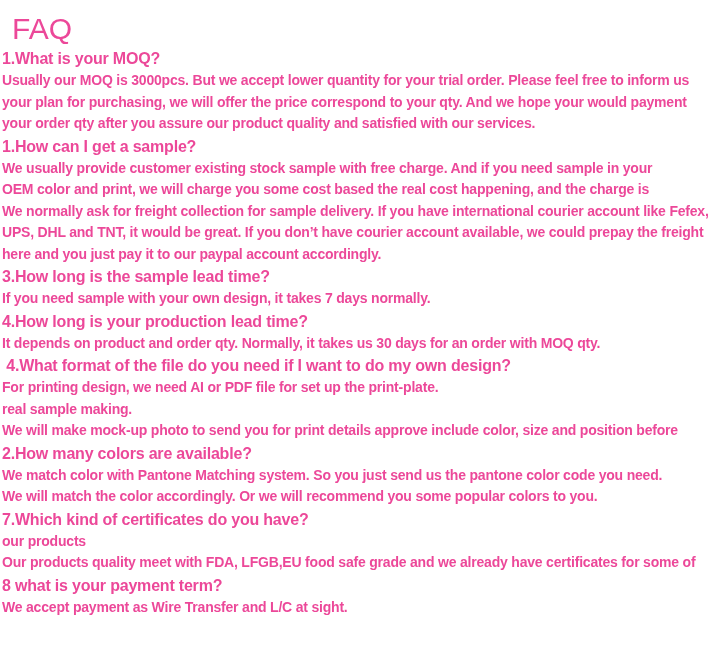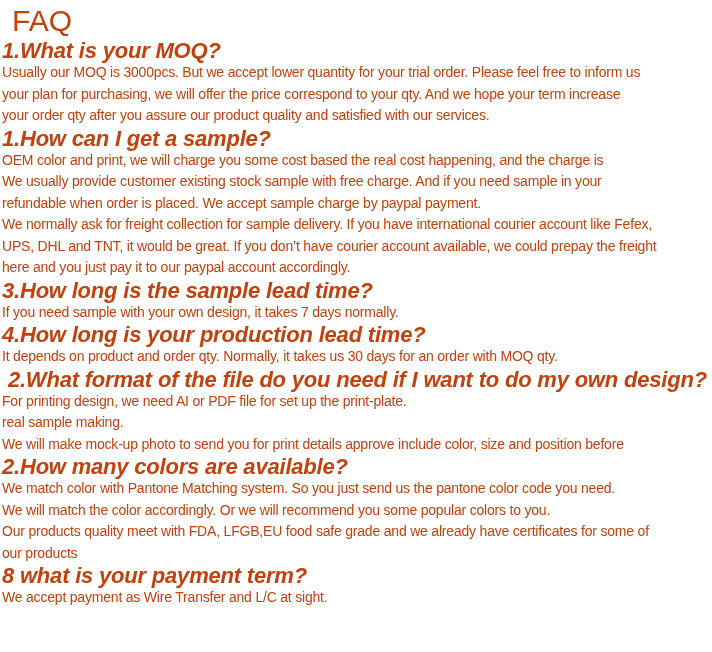--- a/index.html
+++ b/index.html
@@ -1,101 +1,100 @@
 <!DOCTYPE html>
 <html><head>
 <meta charset="utf-8">
 <style>
   html, body { margin: 0; padding: 0; }
   .page {
     position: relative;
     width: 712px;
     height: 652px;
     background: #ffffff;
-    color: #c2410c;
+    color: #ec4899;
     font-family: "Liberation Sans", sans-serif;
-    padding: 2px 2px 0 2px;
+    padding: 10px 2px 0 2px;
     box-sizing: border-box;
     overflow: hidden;
   }
   .title {
     font-size: 30px;
     line-height: 37px;
     padding-left: 10px;
     font-weight: 400;
     white-space: pre;
   }
   .q {
-    font-size: 22px;
+    font-size: 16px;
     font-weight: 700;
     line-height: 23px;
     margin: 0;
     white-space: pre;
     letter-spacing: -0.2px;
-    font-style: italic;
   }
   .a {
     font-size: 14px;
-    font-weight: 400;
+    font-weight: 700;
     line-height: 21.5px;
     margin: 0;
     white-space: pre;
     letter-spacing: -0.2px;
   }
 </style>
 </head>
 <body>
 
 <div class="page">
 
   <div class="title">FAQ</div>
 
   <section>
     <h2 class="q">1.What is your MOQ?</h2>
     <div class="a">Usually our MOQ is 3000pcs. But we accept lower quantity for your trial order. Please feel free to inform us</div>
-    <div class="a">your plan for purchasing, we will offer the price correspond to your qty. And we hope your term increase</div>
+    <div class="a">your plan for purchasing, we will offer the price correspond to your qty. And we hope your would payment</div>
     <div class="a">your order qty after you assure our product quality and satisfied with our services.</div>
   </section>
 
   <section>
     <h2 class="q">1.How can I get a sample?</h2>
+    <div class="a">We usually provide customer existing stock sample with free charge. And if you need sample in your</div>
     <div class="a">OEM color and print, we will charge you some cost based the real cost happening, and the charge is</div>
-    <div class="a">We usually provide customer existing stock sample with free charge. And if you need sample in your</div>
-    <div class="a">refundable when order is placed. We accept sample charge by paypal payment.</div>
     <div class="a">We normally ask for freight collection for sample delivery. If you have international courier account like Fefex,</div>
     <div class="a">UPS, DHL and TNT, it would be great. If you don’t have courier account available, we could prepay the freight</div>
     <div class="a">here and you just pay it to our paypal account accordingly.</div>
   </section>
 
   <section>
     <h2 class="q">3.How long is the sample lead time?</h2>
     <div class="a">If you need sample with your own design, it takes 7 days normally.</div>
   </section>
 
   <section>
     <h2 class="q">4.How long is your production lead time?</h2>
     <div class="a">It depends on product and order qty. Normally, it takes us 30 days for an order with MOQ qty.</div>
   </section>
 
   <section>
-    <h2 class="q"> 2.What format of the file do you need if I want to do my own design?</h2>
+    <h2 class="q"> 4.What format of the file do you need if I want to do my own design?</h2>
     <div class="a">For printing design, we need AI or PDF file for set up the print-plate.</div>
     <div class="a">real sample making.</div>
     <div class="a">We will make mock-up photo to send you for print details approve include color, size and position before</div>
   </section>
 
   <section>
     <h2 class="q">2.How many colors are available?</h2>
     <div class="a">We match color with Pantone Matching system. So you just send us the pantone color code you need.</div>
     <div class="a">We will match the color accordingly. Or we will recommend you some popular colors to you.</div>
   </section>
 
   <section>
+    <h2 class="q">7.Which kind of certificates do you have?</h2>
+    <div class="a">our products</div>
     <div class="a">Our products quality meet with FDA, LFGB,EU food safe grade and we already have certificates for some of</div>
-    <div class="a">our products</div>
   </section>
 
   <section>
     <h2 class="q">8 what is your payment term?</h2>
     <div class="a">We accept payment as Wire Transfer and L/C at sight.</div>
   </section>
 
 </div>
 
 </body></html>

